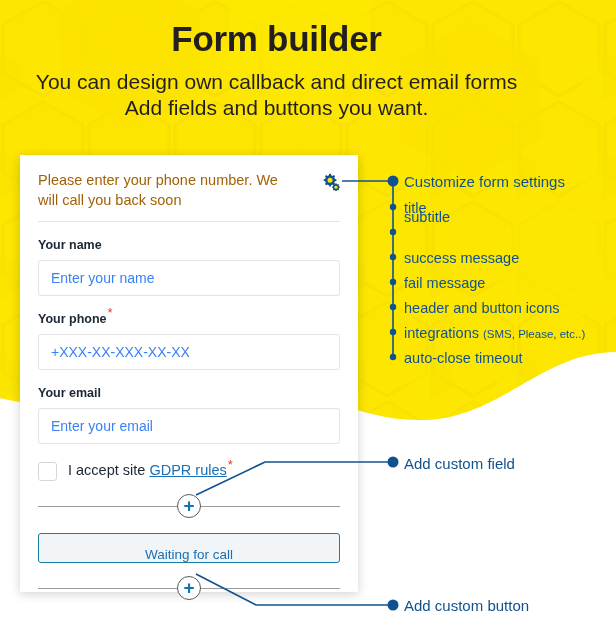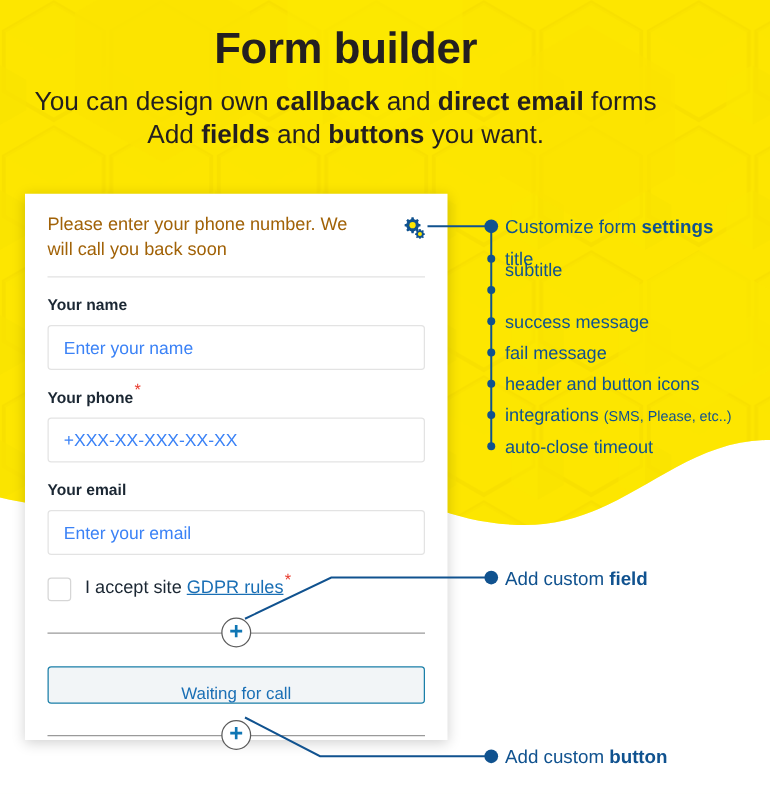--- a/index.html
+++ b/index.html
@@ -24,21 +24,21 @@
     text-align: center; z-index: 5;
   }
   .hero-title {
     font-size: 35px; font-weight: bold; color: #231f20;
     letter-spacing: -0.3px; margin-top: 20px; line-height: 1.1;
   }
   .hero-sub {
     font-size: 21px; color: #231f20; line-height: 1.25;
     margin-top: 10px; font-weight: normal;
   }
-  .hero-sub b { font-weight: bold; }
+  .hero-sub b { font-weight: normal; }
 
   
   .form-card {
     position: absolute; left: 20px; top: 155px;
     width: 338px; height: 437px;
     background: #ffffff;
     box-shadow: 0 2px 10px rgba(0,0,0,0.18);
     z-index: 10;
     padding: 16px 18px 0 18px;
   }
@@ -113,21 +113,21 @@
 
   
   .anno-svg { position: absolute; left: 0; top: 0; z-index: 20;
               pointer-events: none; }
   .anno-list { position: absolute; z-index: 21; }
   .anno-item {
     position: absolute; left: 404px;
     font-size: 14.5px; color: #10528f; white-space: nowrap;
     line-height: 1;
   }
-  .anno-item b { font-weight: bold; }
+  .anno-item b { font-weight: normal; }
   .anno-small { font-size: 11.5px; }
   .anno-lead { font-size: 15px; }
 </style>
 </head>
 <body>
 
 <div id="root">
 
   <div class="yellow-bg">
     <svg width="616" height="460" viewBox="0 0 616 460" xmlns="http://www.w3.org/2000/svg">

